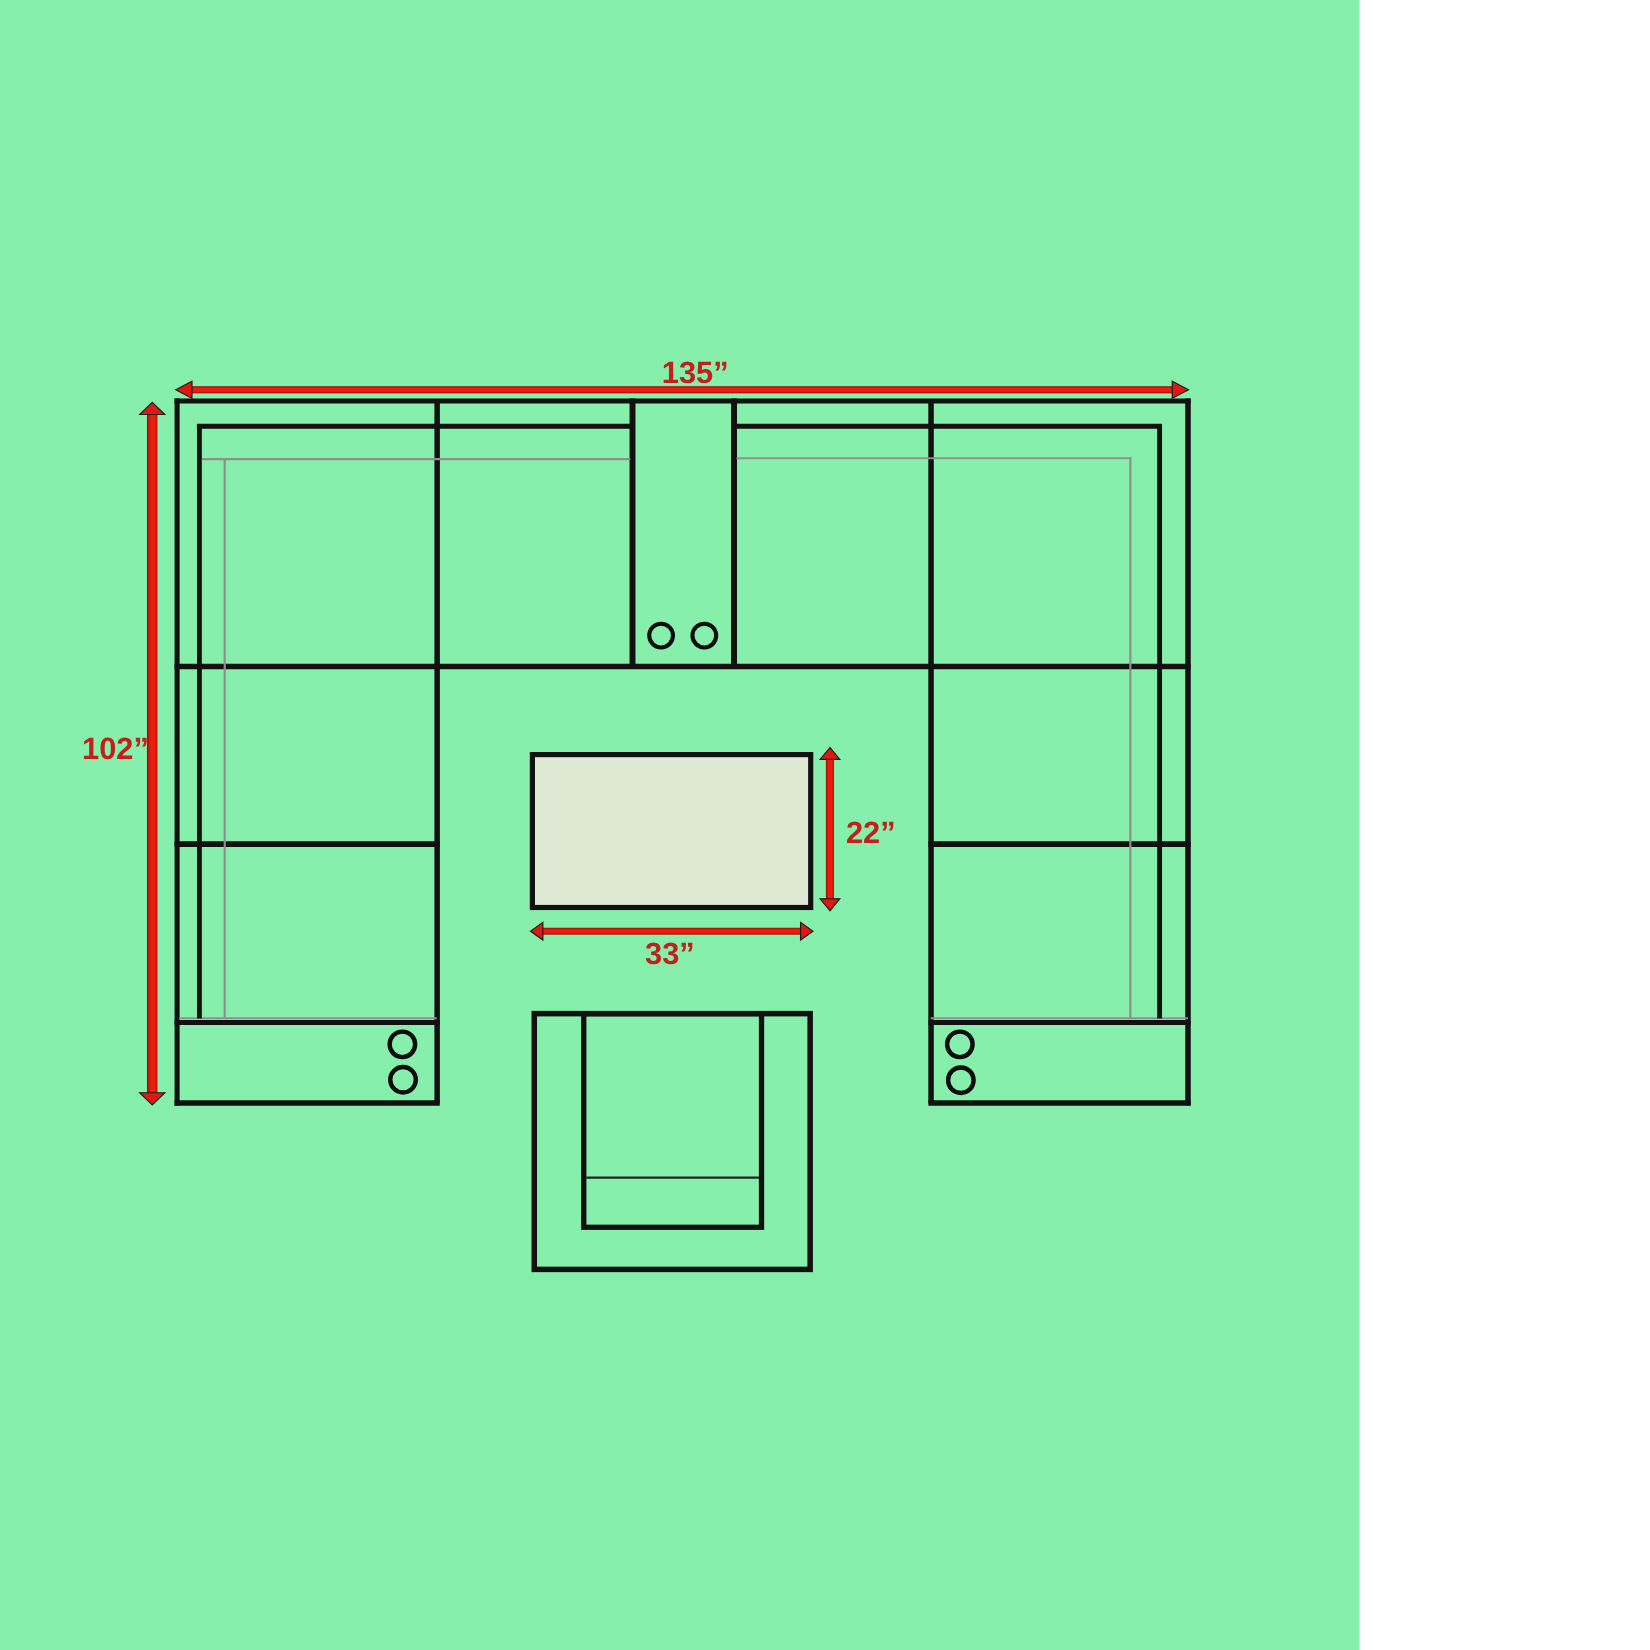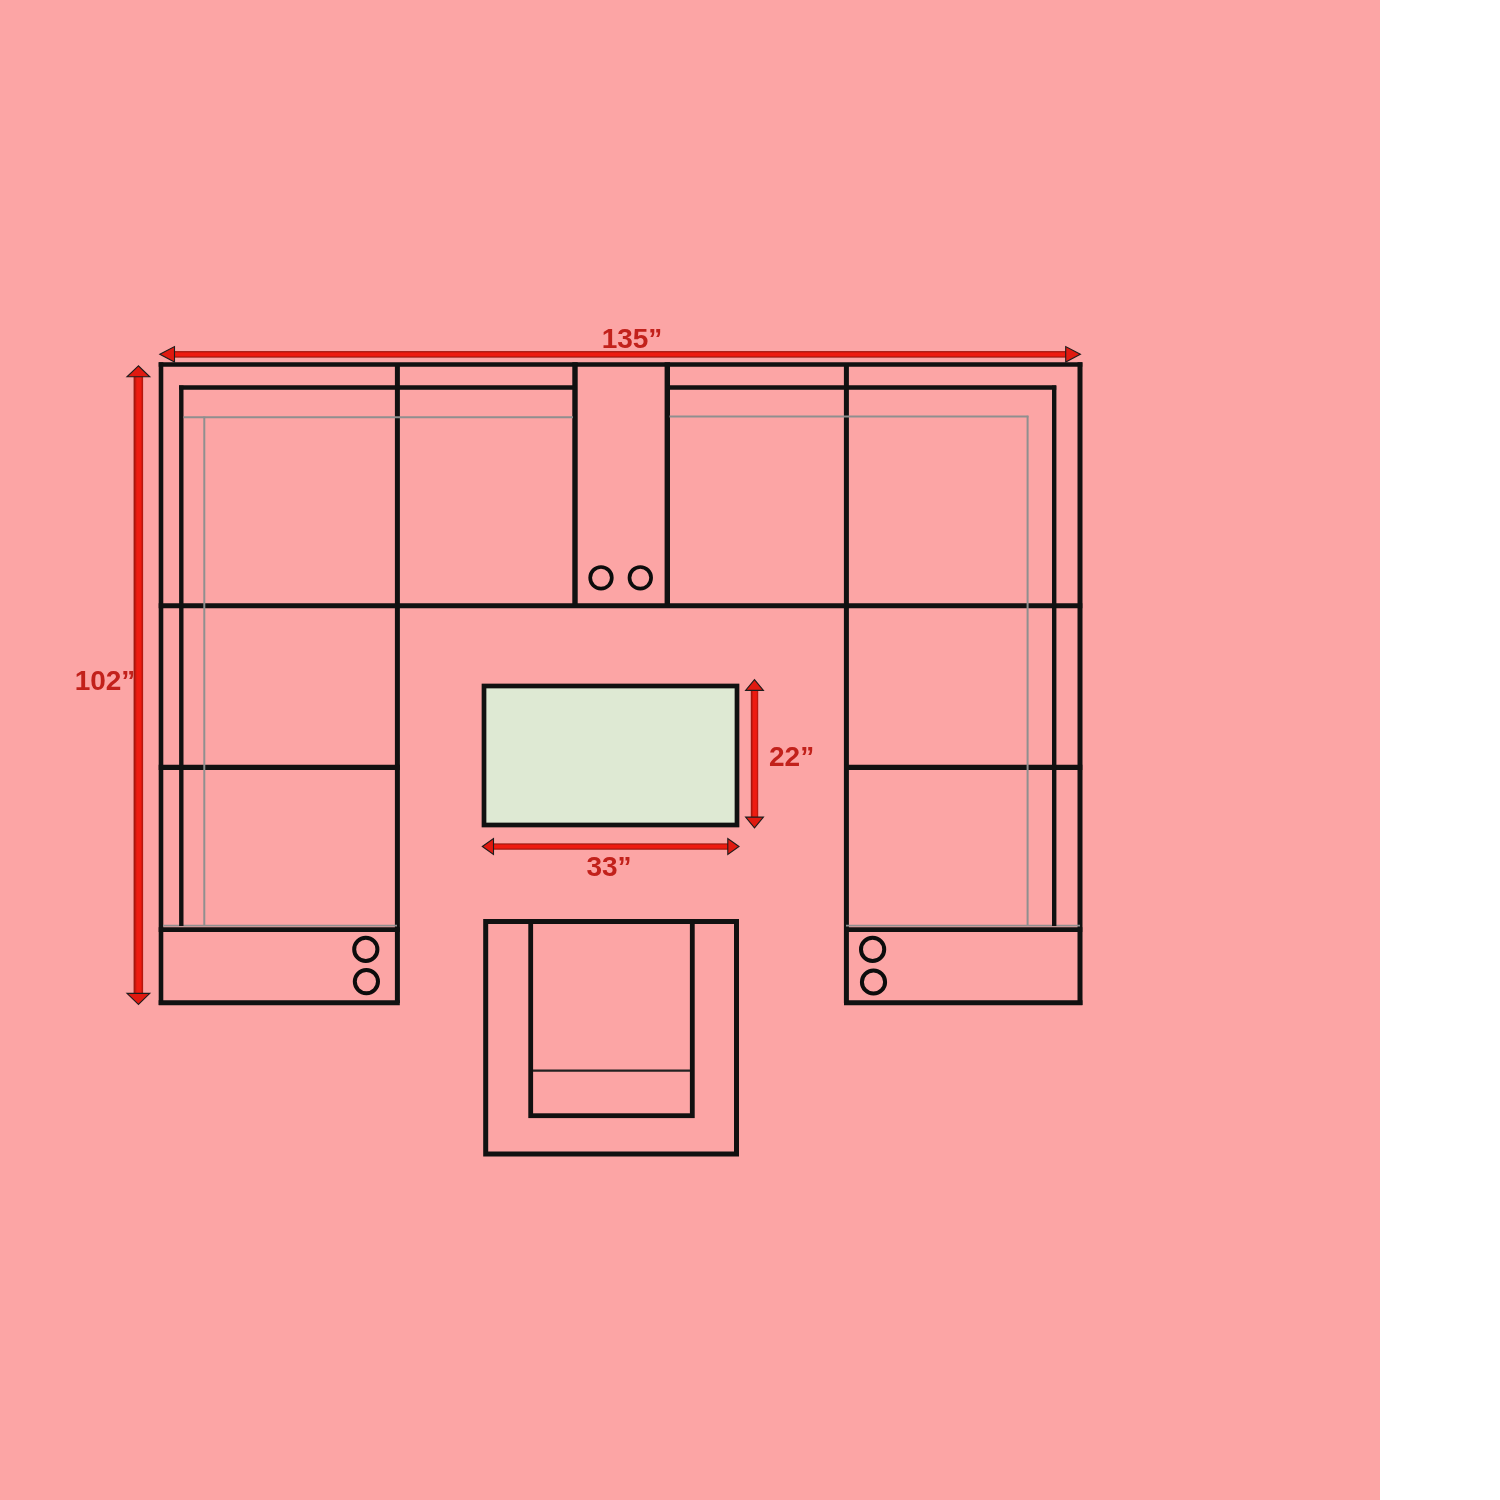--- a/index.html
+++ b/index.html
@@ -1,16 +1,16 @@
 <!DOCTYPE html>
 <html><head>
 <meta charset="utf-8">
 <style>
   html,body{margin:0;padding:0;background:#ffffff;}
-  .page{width:1380px;height:1500px;position:relative;background:#fca5a5;overflow:hidden;}
+  .page{width:1236px;height:1500px;position:relative;background:#86efac;overflow:hidden;}
   svg{position:absolute;left:0;top:0;}
   text{font-family:"Liberation Sans", sans-serif;font-weight:bold;fill:#c2211b;}
 </style>
 </head>
 <body>
 <div class="page">
 <svg width="1500" height="1500" viewBox="0 0 1500 1500">
   <defs>
     <linearGradient id="gh" x1="0" y1="0" x2="0" y2="1">
       <stop offset="0" stop-color="#8e130b"></stop>

